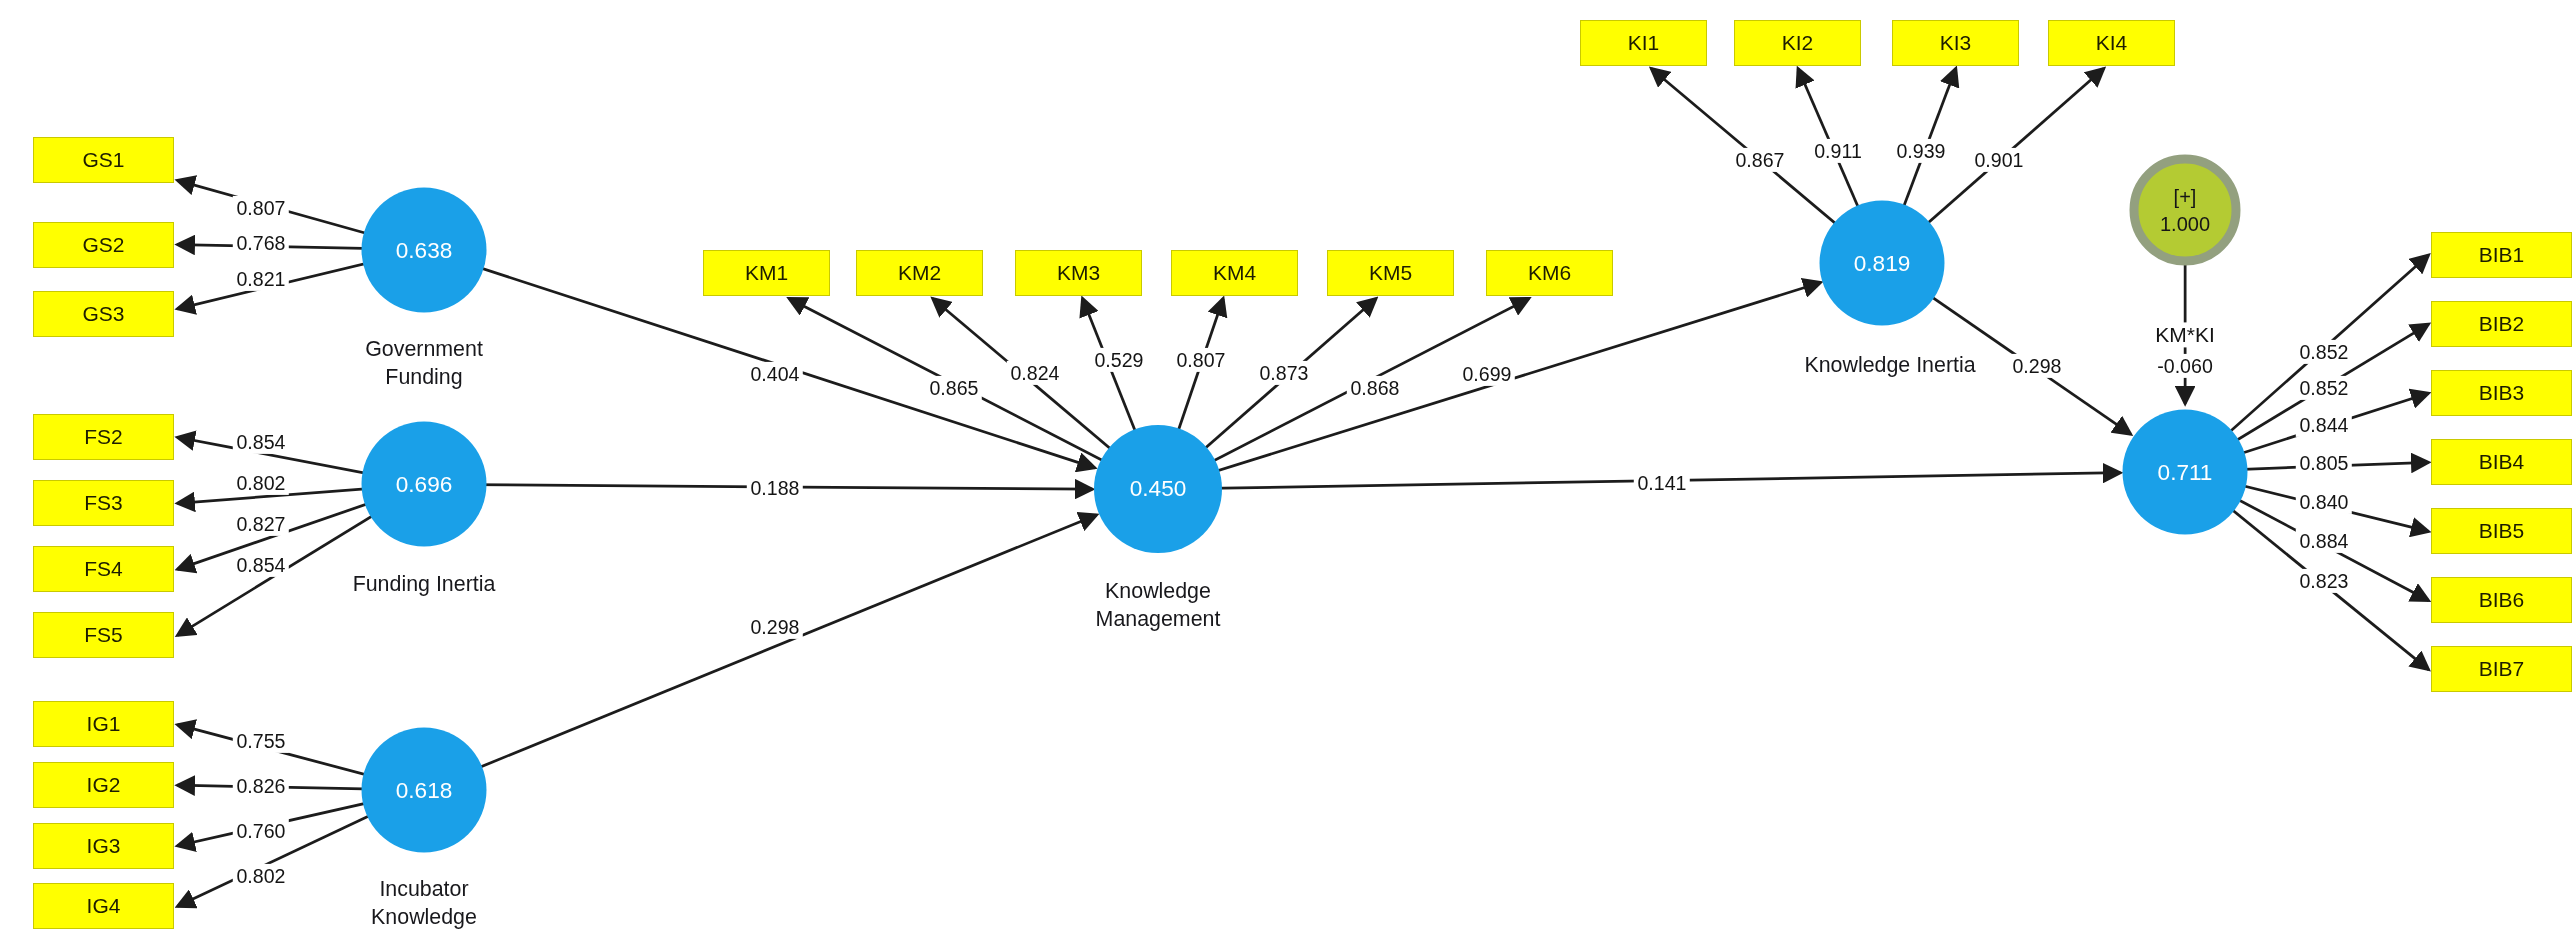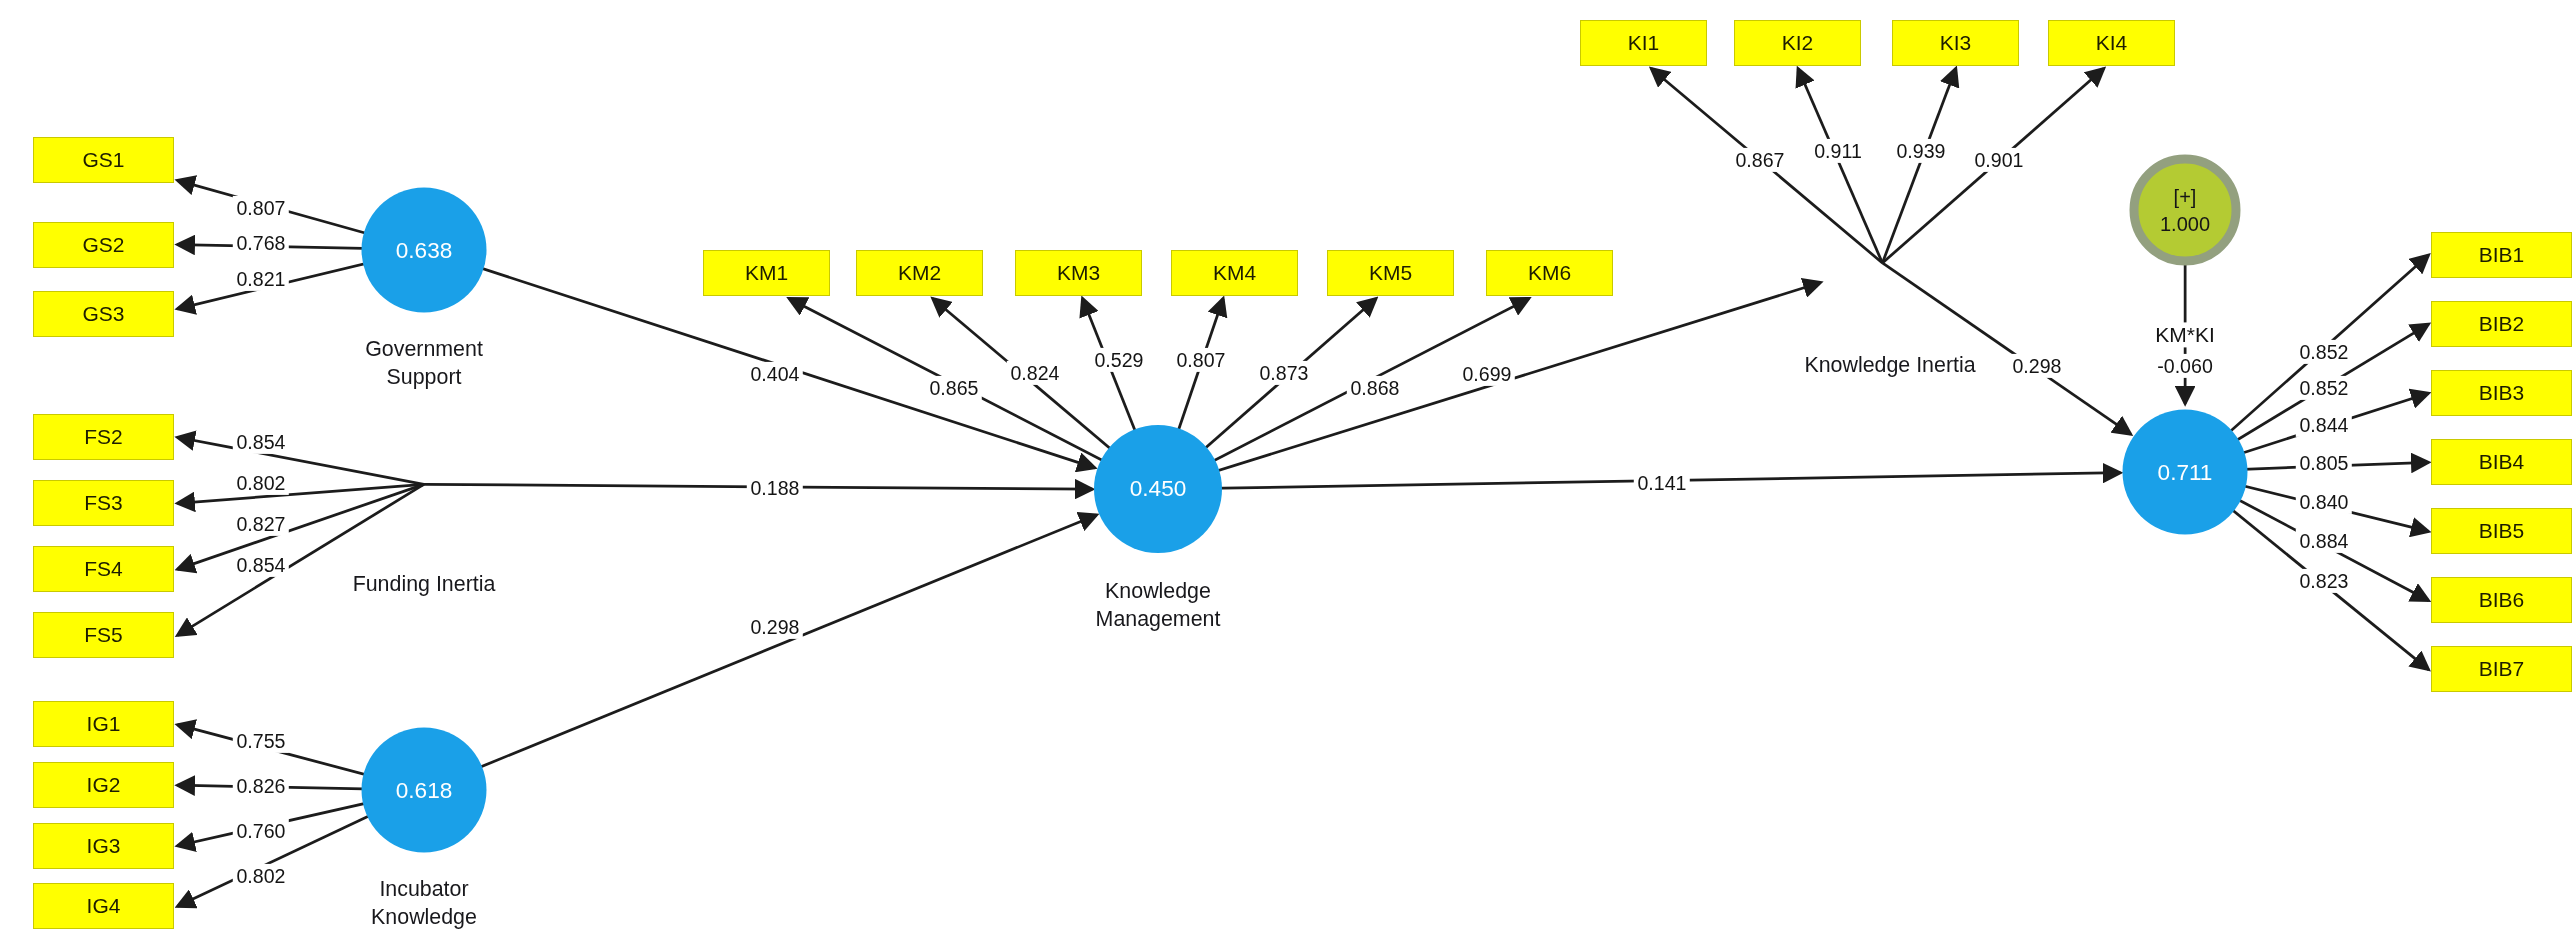--- a/index.html
+++ b/index.html
@@ -184,38 +184,44 @@
   <div class="ind" style="left:2431px;top:577px">
       <span>BIB6</span>
     </div>
   <div class="ind" style="left:2431px;top:646px">
       <span>BIB7</span>
     </div>
 
   <div class="circle" style="left:424px;top:250px">
       <span>0.638</span>
     </div>
+  <div class="circle" style="left:424px;top:484px">
+      <span>0.696</span>
+    </div>
   <div class="circle" style="left:424px;top:790px">
       <span>0.618</span>
     </div>
   <div class="circle" style="left:1158px;top:489px;width:128px;height:128px">
       <span>0.450</span>
+    </div>
+  <div class="circle" style="left:1882px;top:263px">
+      <span>0.819</span>
     </div>
   <div class="circle" style="left:2185px;top:472px">
       <span>0.711</span>
     </div>
 
   <div class="mod" style="left:2185px;top:210px">
     <span>[+]</span>
     <span>1.000</span>
   </div>
 
   <div class="cname" style="left:424px;top:336px">
     <div>Government</div>
-    <div>Support</div>
+    <div>Funding</div>
   </div>
   <div class="cname" style="left:424px;top:571px">
     <div>Funding Inertia</div>
   </div>
   <div class="cname" style="left:424px;top:876px">
     <div>Incubator</div>
     <div>Knowledge</div>
   </div>
   <div class="cname" style="left:1158px;top:578px">
     <div>Knowledge</div>

